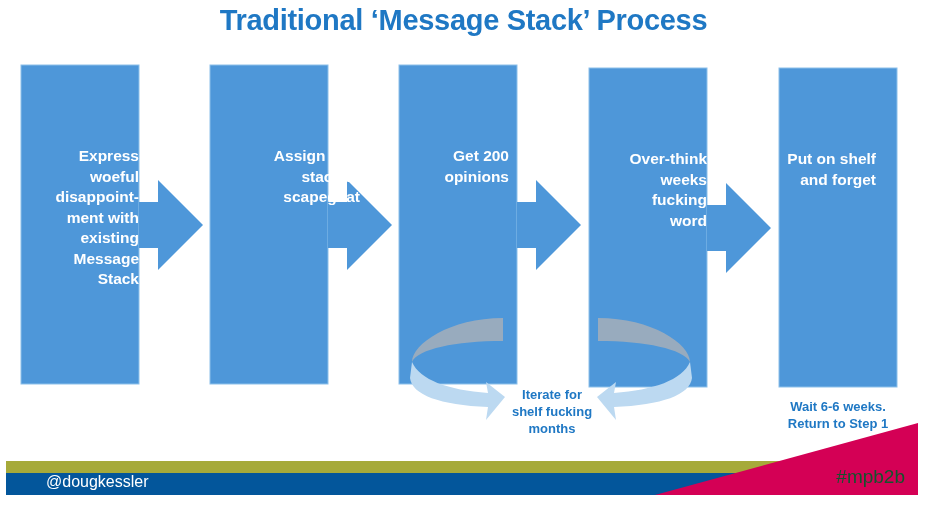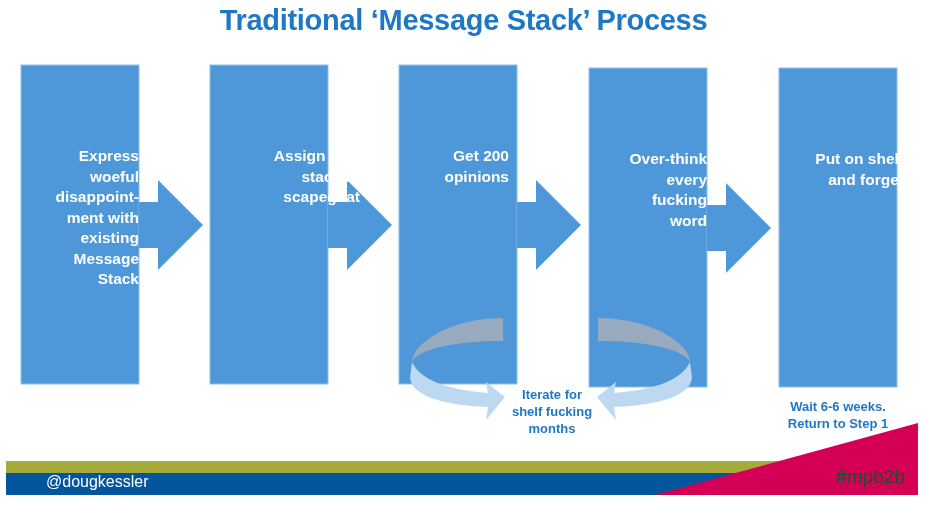--- a/index.html
+++ b/index.html
@@ -69,24 +69,24 @@
 ment with
 existing
 Message
 Stack</div>
 <div class="box-label" style="left:210px; top:146px; width:118px;margin-left:32px;">Assign new
 stack to
 scapegoat</div>
 <div class="box-label" style="left:399px; top:146px; width:110px;">Get 200
 opinions</div>
 <div class="box-label" style="left:589px; top:149px; width:118px;">Over-think
-every
+weeks
 fucking
 word</div>
-<div class="box-label" style="left:779px; top:149px; width:97px;margin-left:28px;">Put on shelf
+<div class="box-label" style="left:779px; top:149px; width:97px;">Put on shelf
 and forget</div>
 
 <div class="note" style="left:498px; top:386px; width:108px;">Iterate for
 shelf fucking
 months</div>
 <div class="note" style="left:770px; top:398px; width:136px;">Wait 6-6 weeks.
 Return to Step 1</div>
 
 <div class="footer-handle">@dougkessler</div>
 <div class="footer-tag">#mpb2b</div>

